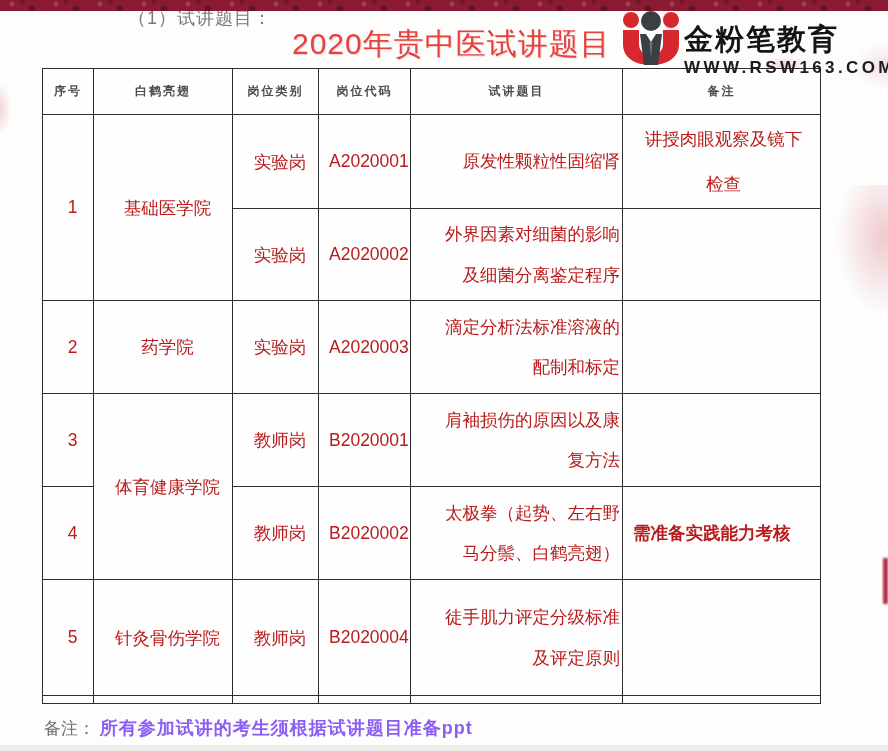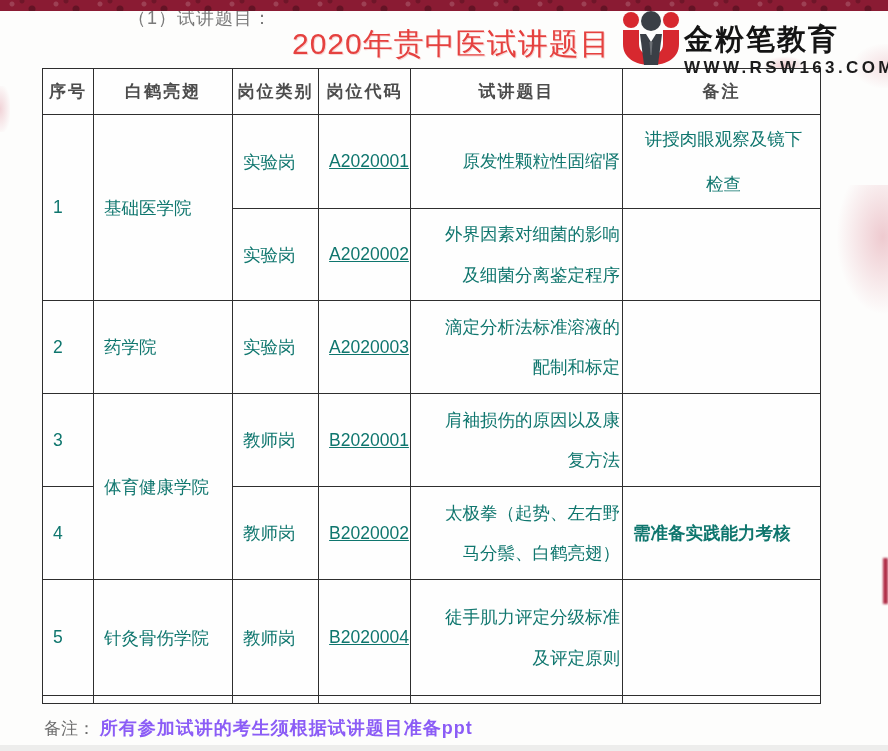--- a/index.html
+++ b/index.html
@@ -34,24 +34,24 @@
     letter-spacing:1px;z-index:3;text-shadow:1px 1px 0 rgba(238,140,140,.35);}
 
   .logo{position:absolute;left:620px;top:11px;display:flex;align-items:flex-start;gap:2px;z-index:4;}
   .logo-text{display:flex;flex-direction:column;}
   .logo-name{font-size:29px;font-weight:bold;color:#141414;letter-spacing:2px;line-height:1;margin-top:14px;}
   .logo-url{font-size:17px;font-weight:bold;color:#1c1c1c;letter-spacing:3.4px;margin-top:4px;}
 
   
   table.main{position:absolute;left:42px;top:68px;width:778px;border-collapse:collapse;table-layout:fixed;z-index:3;background:#fefefe;}
   table.main th,table.main td{border:1.5px solid #2e2e2e;vertical-align:middle;overflow:hidden;}
-  table.main th{font-size:17px;font-weight:bold;color:#4c4c4c;letter-spacing:2px;text-align:center;}
-  table.main td{font-size:17.5px;color:#0f766e;padding-left:10px;}
-  td.no,td.dept,td.cat{text-align:left;}
-  td.code{font-size:20px;color:#5c5c5c;text-align:center;padding-left:1px;text-decoration:underline;}
+  table.main th{font-size:12px;font-weight:bold;color:#4c4c4c;letter-spacing:2px;text-align:center;}
+  table.main td{font-size:17.5px;color:#b91c1c;padding-left:10px;}
+  td.no,td.dept,td.cat{text-align:center;}
+  td.code{font-size:20px;color:#5c5c5c;text-align:left;padding-left:1px;}
   td.topic{text-align:right;padding:0 2px 0 3px;line-height:2.3;white-space:pre-line;}
   td.note{text-align:center;line-height:2.55;white-space:pre-line;padding:0 6px;}
   td.note-strong{text-align:left;font-weight:bold;color:#474747;font-size:18px;}
 
   .footer-note{position:absolute;left:44px;top:716px;font-size:17px;color:#6d6d6d;z-index:3;}
   .footer-note b{font-size:18px;color:#8b5cf6;letter-spacing:1px;}
 </style>
 </head>
 <body>
 

